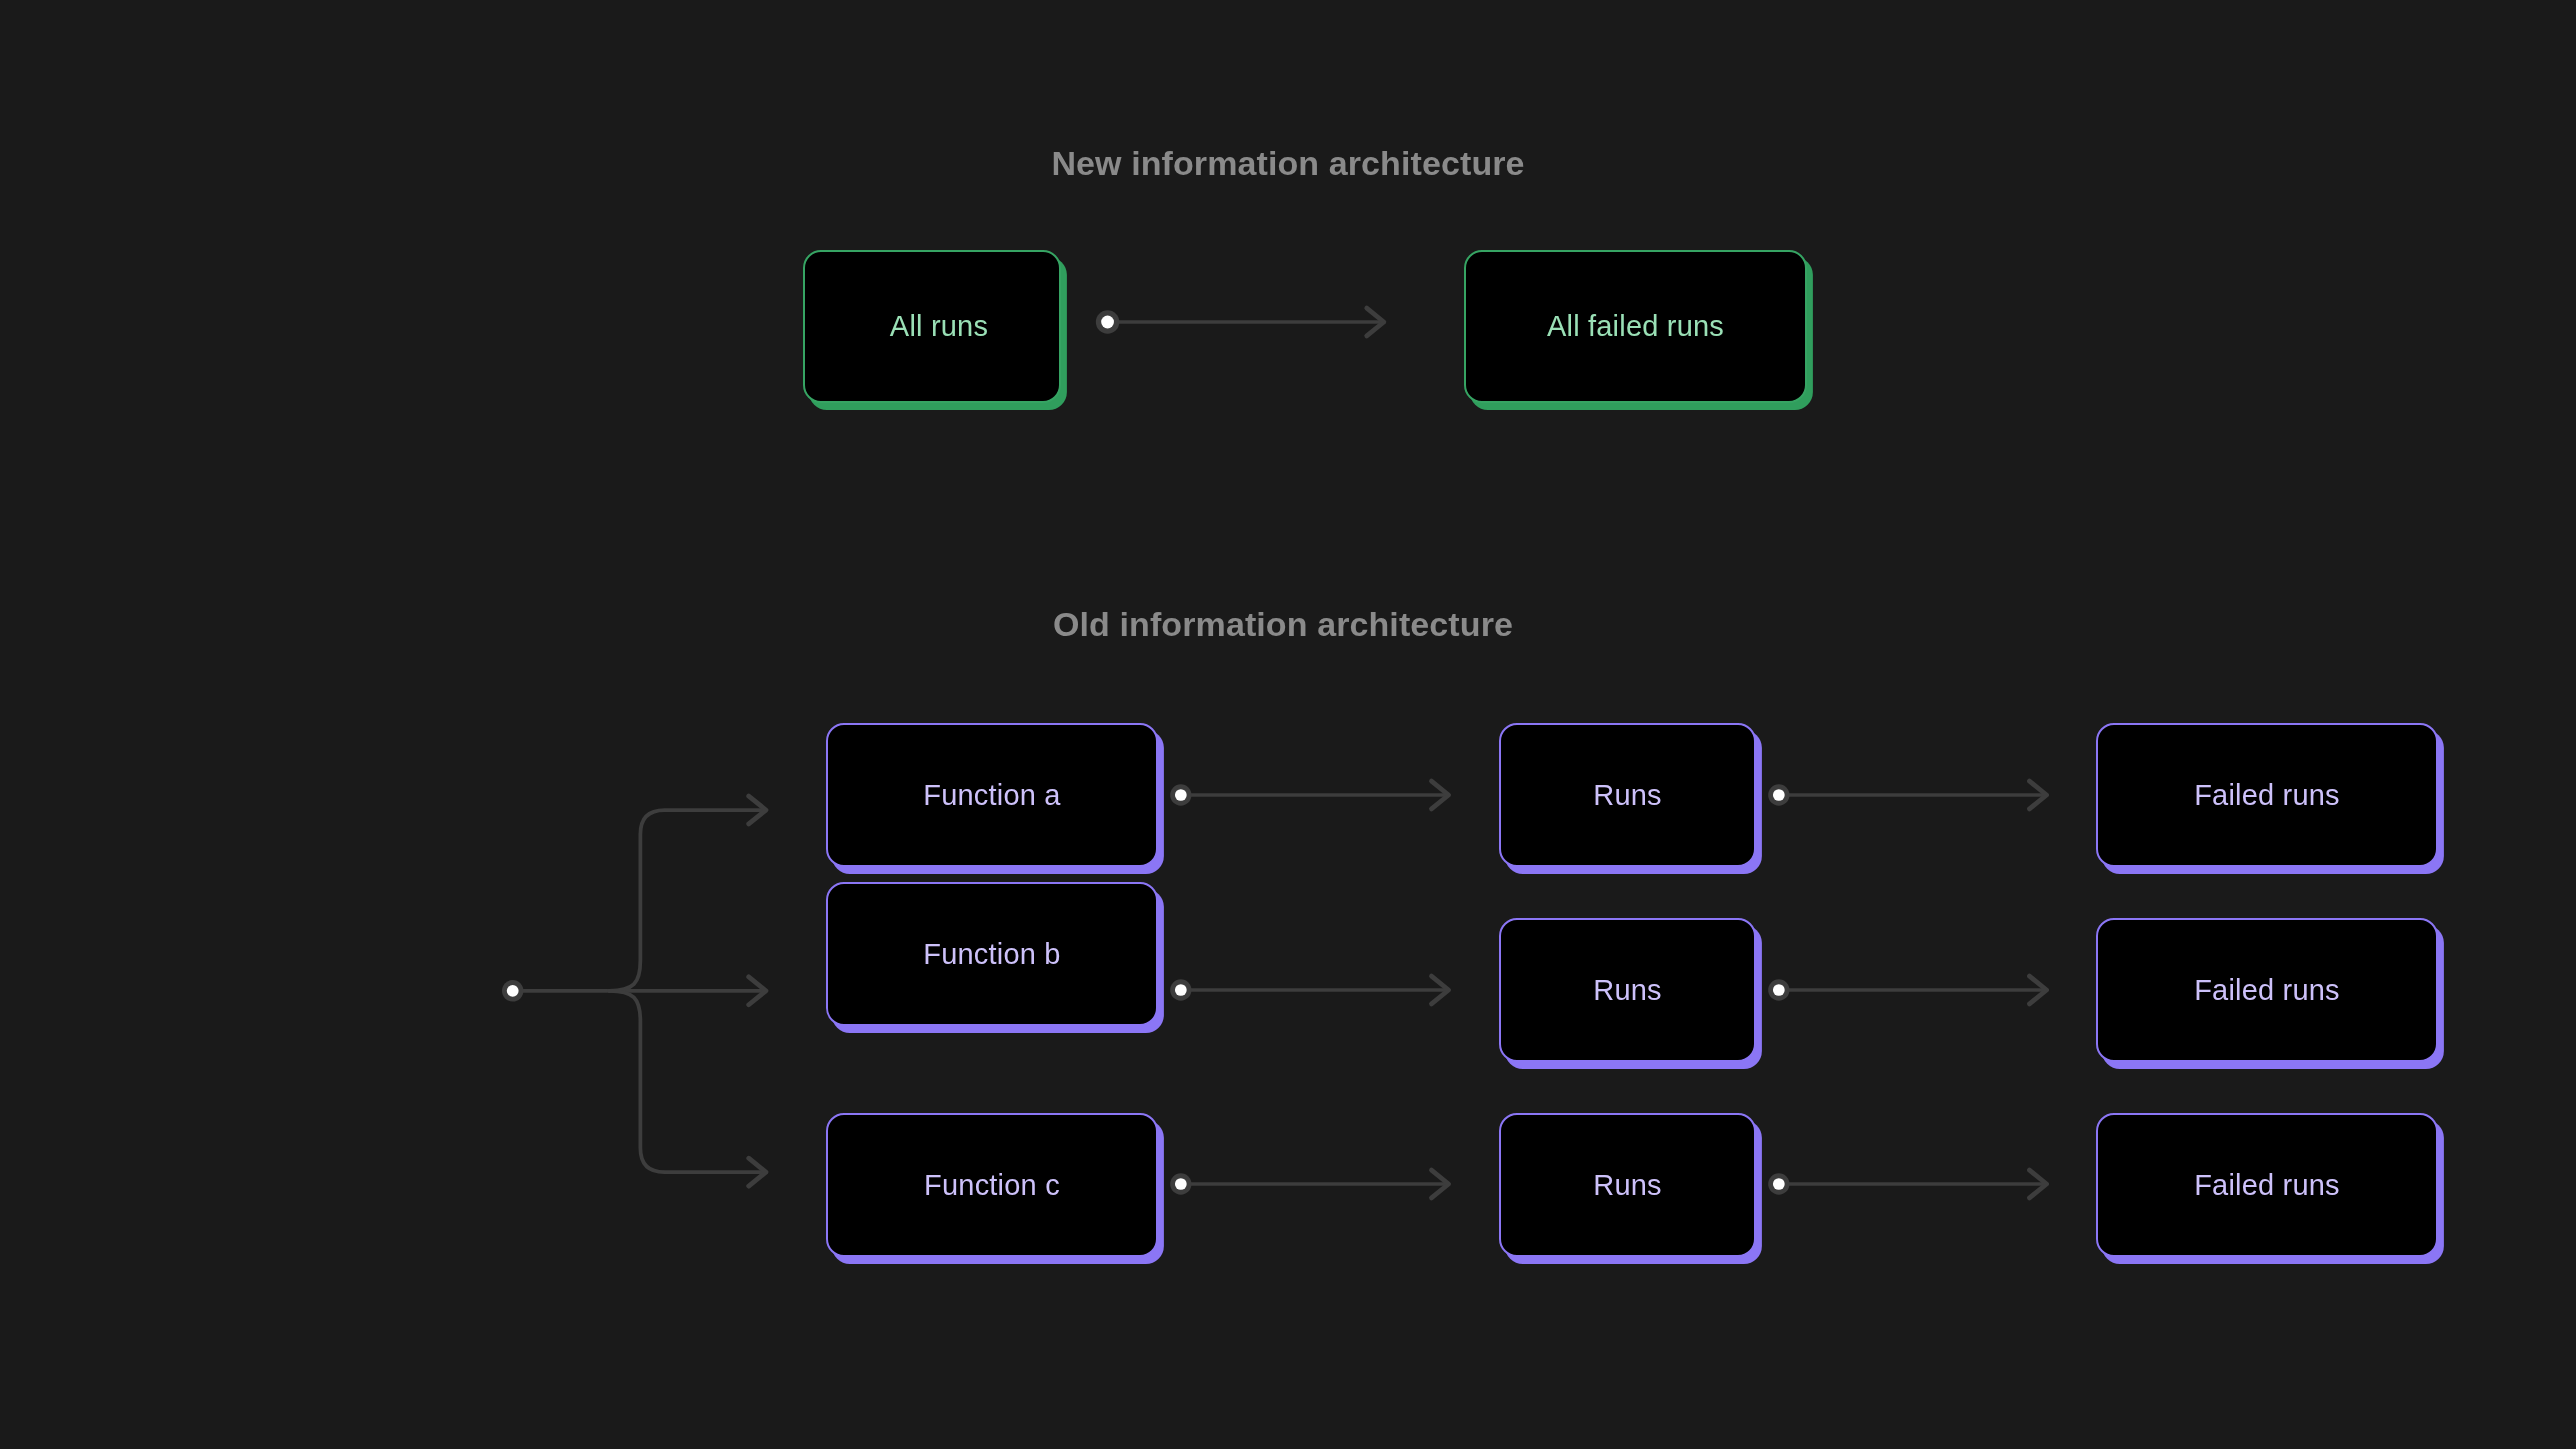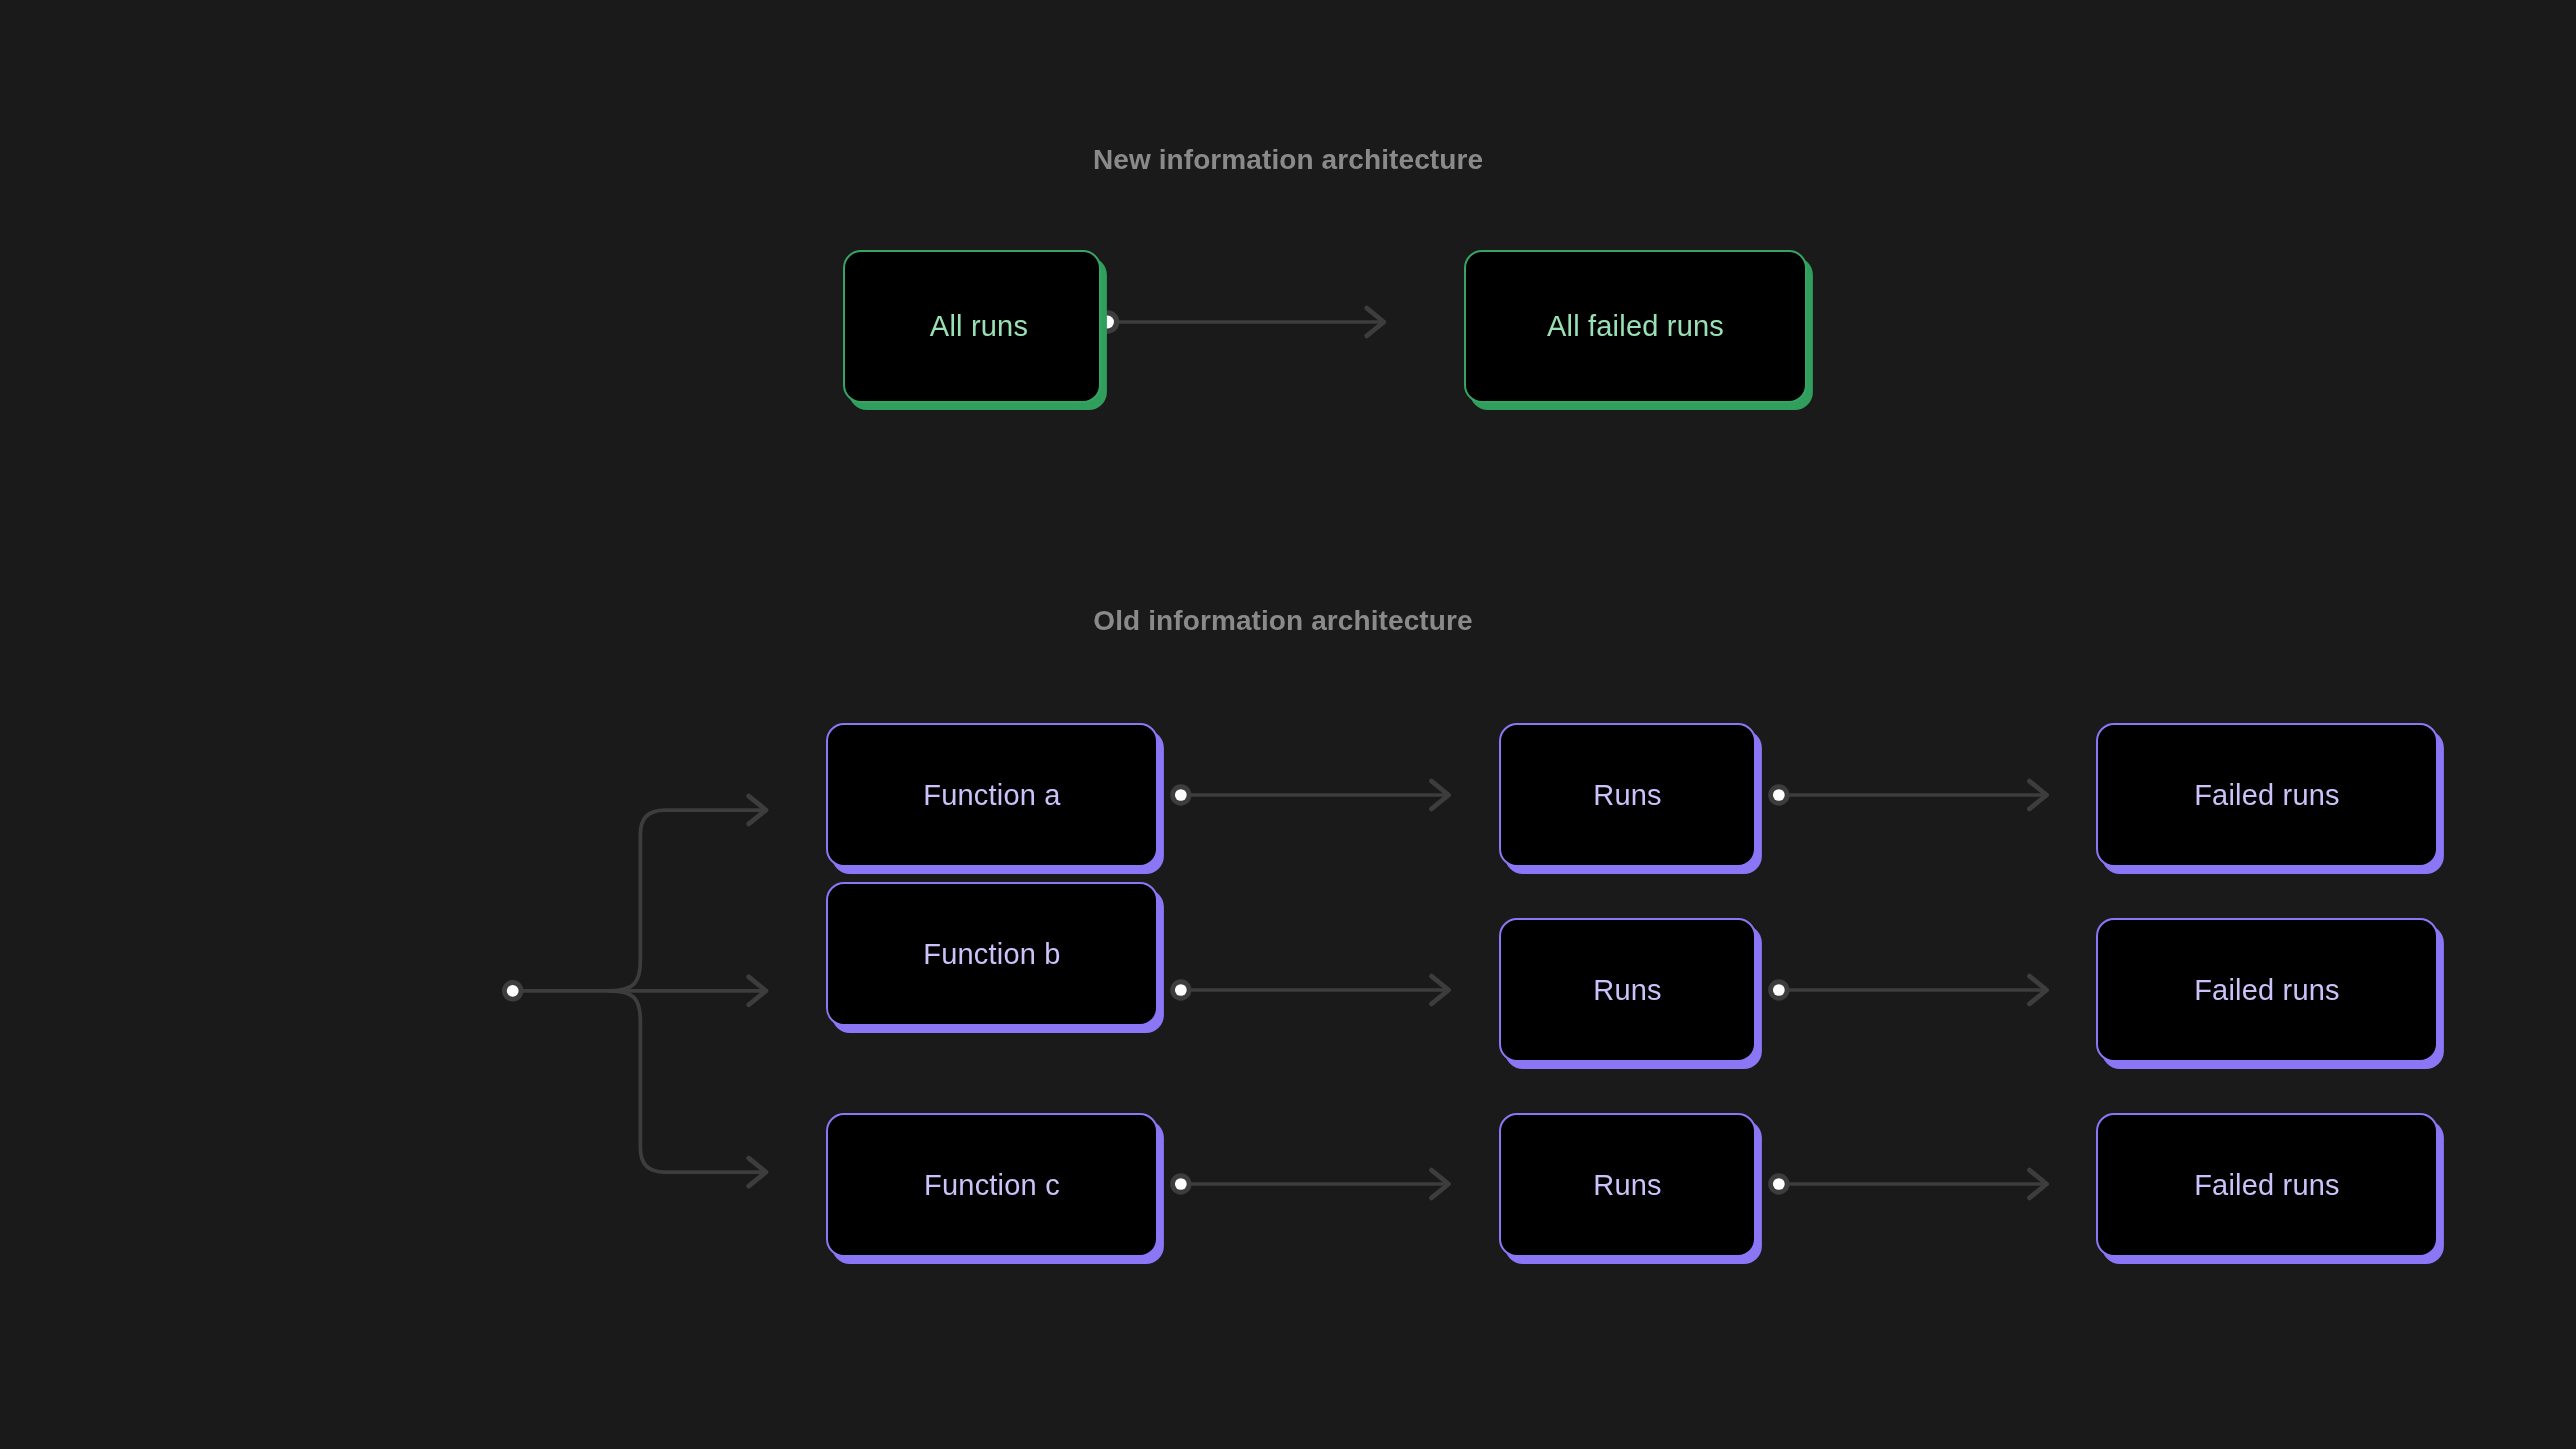--- a/index.html
+++ b/index.html
@@ -18,21 +18,21 @@
     position: relative;
     width: 2576px;
     height: 1449px;
     background: #1a1a1a;
   }
 
   
   .section-title {
     position: absolute;
     color: #8a8a8a;
-    font-size: 28px;
+    font-size: 34px;
     font-weight: 700;
     letter-spacing: 0.1px;
     white-space: nowrap;
     text-align: center;
     transform: translateX(-50%);
   }
 
   
   .node {
     position: absolute;
@@ -94,21 +94,21 @@
 
   <div class="section-title" style="left:1288px; top:144px;">New information architecture</div>
 
   <svg class="connector" style="left:1095px; top:306px; width:311px; height:32px;" viewBox="0 0 580 60">
     <path class="conn-line" d="M 22 30 L 540 30"></path>
     <path class="conn-head" d="M 508 4 L 540 30 L 508 56"></path>
     <circle class="conn-dot-ring" cx="22" cy="30" r="22"></circle>
     <circle class="conn-dot-core" cx="22" cy="30" r="12"></circle>
   </svg>
 
-  <div class="node green" style="left:843px; top:250px; width:258px; height:153px;padding-left:14px;">
+  <div class="node green" style="left:803px; top:250px; width:258px; height:153px;padding-left:14px;">
     <span>All runs</span>
   </div>
 
   <div class="node green" style="left:1464px; top:250px; width:343px; height:153px;">
     <span>All failed runs</span>
   </div>
 
   <div class="section-title" style="left:1283px; top:605px;">Old information architecture</div>
 
   <svg class="connector" style="left:499px; top:751px; width:301px; height:456px;" viewBox="0 0 560 850">

